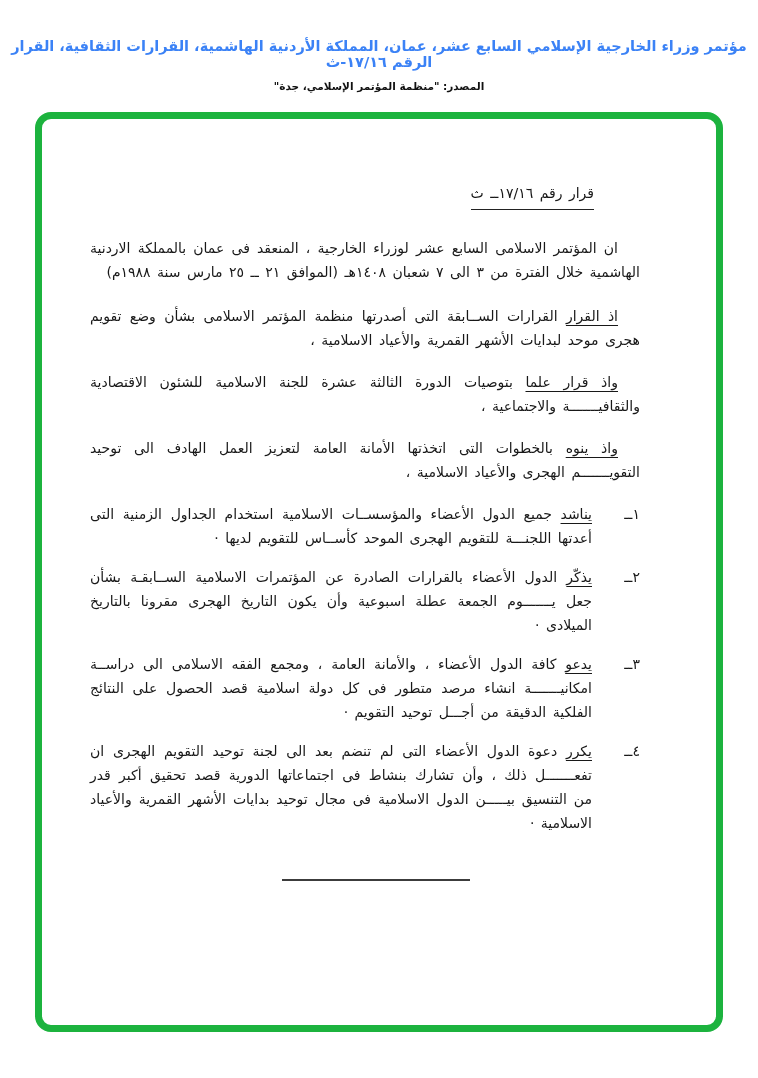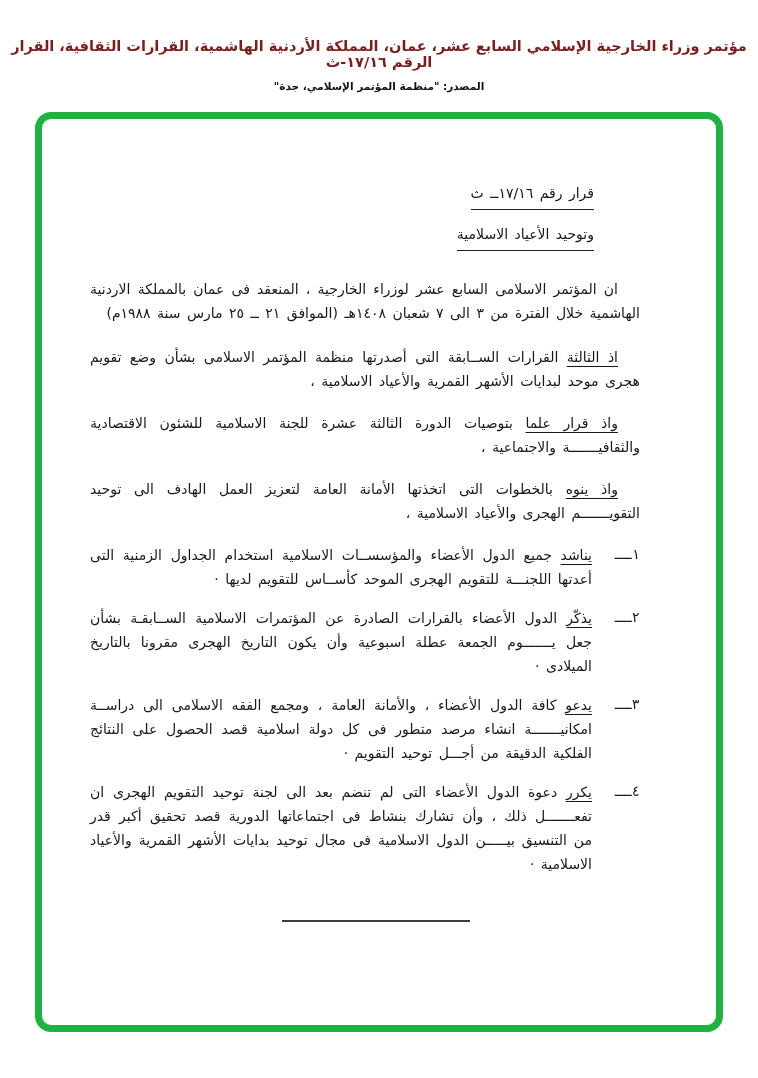--- a/index.html
+++ b/index.html
@@ -1,21 +1,21 @@
 <!DOCTYPE html>
 <html lang="ar"><head>
 <meta charset="utf-8">
 <style>
   html,body{margin:0;padding:0;}
   body{
     width:758px;height:1078px;background:#ffffff;position:relative;
     font-family:"DejaVu Sans", sans-serif;color:#1a1a1a;overflow:hidden;
   }
   .conf-header{direction:rtl;text-align:center;padding-top:38px;}
-  .conf-header .h1{font-size:14.5px;font-weight:bold;color:#7f1d1d;letter-spacing:0;}
+  .conf-header .h1{font-size:14.5px;font-weight:bold;color:#3b82f6;letter-spacing:0;}
   .conf-header .h2{font-size:10.5px;font-weight:bold;color:#111;margin-top:10px;}
 
   .green-box{
     position:absolute;left:35px;top:112px;width:688px;height:920px;
     box-sizing:border-box;border:7px solid #1cb33e;border-radius:16px;background:#fff;
   }
   .doc{
     direction:rtl;unicode-bidi:embed;
     padding:62px 76px 0 48px;
     font-size:14px;line-height:24px;color:#181818;
@@ -26,21 +26,21 @@
   .title-line .u{
     display:inline-block;border-bottom:1.5px solid #222;padding-bottom:4px;
   }
   p.para{margin:0 0 18px 0;text-indent:22px;}
   p.intro{margin:0 0 20px 0;text-indent:22px;}
   .lead{
     text-decoration:underline;text-underline-offset:4px;text-decoration-thickness:1px;
   }
   .items{margin-top:8px;}
   .item{display:flex;margin-bottom:15px;}
-  .item .num{flex:0 0 48px;text-align:right;font-family:Liberation Mono, monospace;}
+  .item .num{flex:0 0 48px;text-align:right;}
   .item .body{flex:1;}
   .end-divider{
     width:188px;border-top:2px solid #3c3c3c;height:0;
     margin:44px 170px 0 auto;
   }
 </style>
 </head>
 <body>
 
 <header class="conf-header">
@@ -48,29 +48,26 @@
   <div class="h2">المصدر:  "منظمة المؤتمر الإسلامي، جدة"</div>
 </header>
 
 <div class="green-box" style="border-color: rgb(28, 179, 62);">
   <div class="doc">
 
     <div class="titles">
       <div class="title-line">
         <span class="u">قرار رقم ١٧/١٦ــ ث</span>
       </div>
-      <div class="title-line">
-        <span class="u">وتوحيد الأعياد الاسلامية</span>
-      </div>
     </div>
 
     <p class="intro">ان المؤتمر الاسلامى السابع عشر لوزراء الخارجية ،   المنعقد فى عمان بالمملكة الاردنية الهاشمية خلال الفترة من ٣ الى ٧ شعبان ١٤٠٨هـ (الموافق ٢١ ــ ٢٥ مارس سنة ١٩٨٨م)</p>
 
     <p class="para">
-      <span class="lead">اذ الثالثة</span><span> القرارات الســابقة التى أصدرتها منظمة المؤتمر الاسلامى بشأن وضع تقويم هجرى موحد لبدايات الأشهر القمرية والأعياد الاسلامية ،</span>
+      <span class="lead">اذ القرار</span><span> القرارات الســابقة التى أصدرتها منظمة المؤتمر الاسلامى بشأن وضع تقويم هجرى موحد لبدايات الأشهر القمرية والأعياد الاسلامية ،</span>
     </p>
     <p class="para">
       <span class="lead">واذ قرار علما</span><span> بتوصيات الدورة الثالثة عشرة للجنة الاسلامية للشئون الاقتصادية والثقافيـــــــة والاجتماعية ،</span>
     </p>
     <p class="para">
       <span class="lead">واذ ينوه</span><span> بالخطوات التى اتخذتها الأمانة العامة لتعزيز العمل الهادف الى توحيد التقويـــــــم الهجرى والأعياد الاسلامية ،</span>
     </p>
 
     <div class="items">
       <div class="item">

